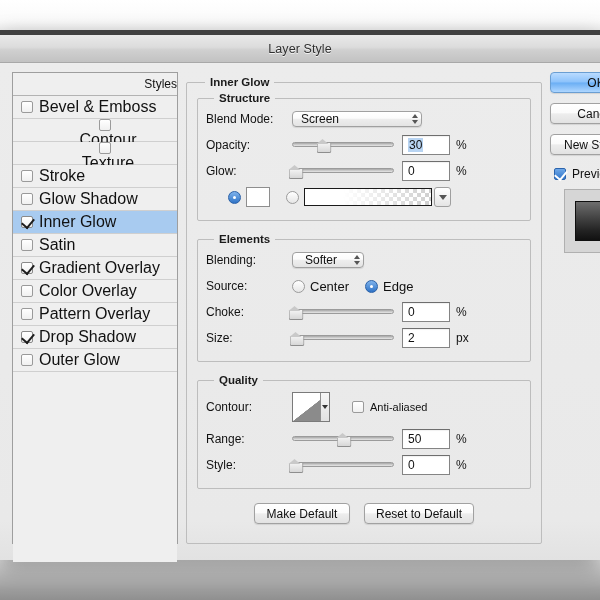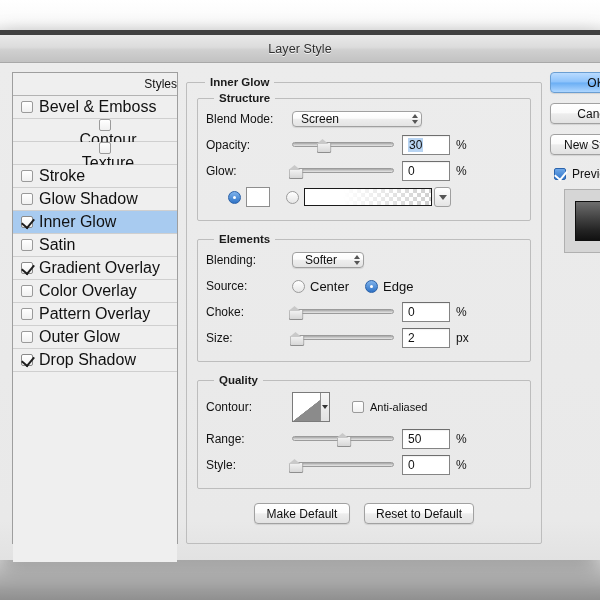--- a/index.html
+++ b/index.html
@@ -409,26 +409,26 @@
       </div>
       <div class="sl-row">
         <span class="cbx"></span>
         <span>Color Overlay</span>
       </div>
       <div class="sl-row">
         <span class="cbx"></span>
         <span>Pattern Overlay</span>
       </div>
       <div class="sl-row">
-        <span class="cbx"></span>
-        <span>Outer Glow</span>
-      </div>
-      <div class="sl-row">
         <span class="cbx checked"></span>
         <span>Drop Shadow</span>
+      </div>
+      <div class="sl-row">
+        <span class="cbx"></span>
+        <span>Outer Glow</span>
       </div>
 
       <div id="styles-list-fill"></div>
     </div>
 
     <div id="options-panel">
       <fieldset class="grp" id="grp-innerglow">
         <legend>Inner Glow</legend>
 
         <fieldset class="grp" id="grp-structure">

